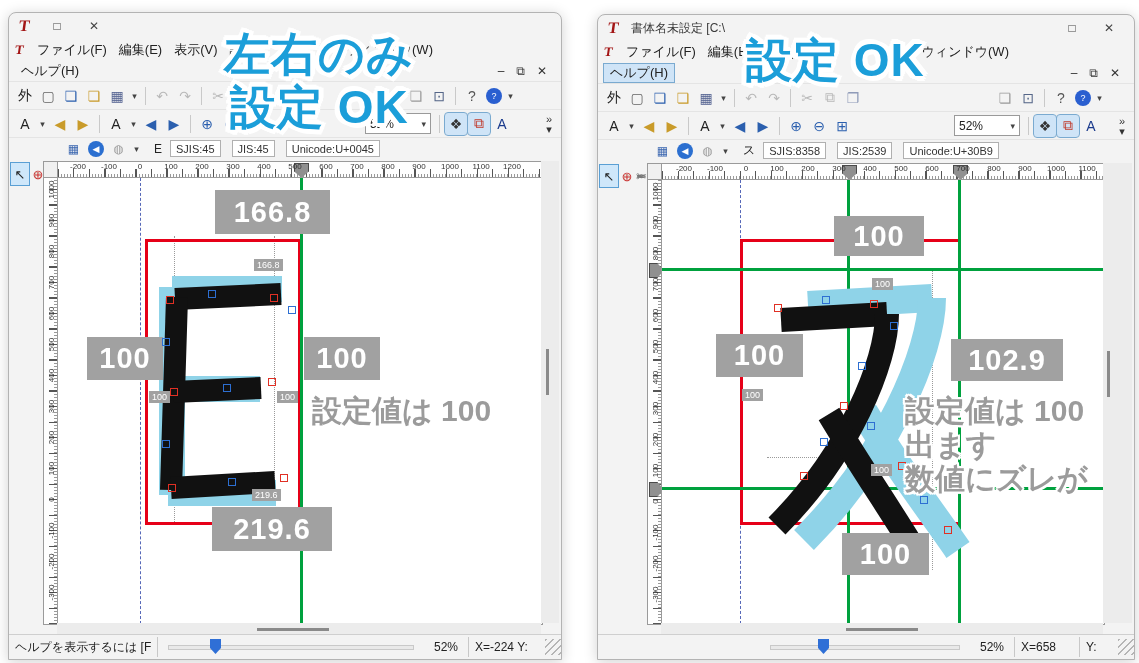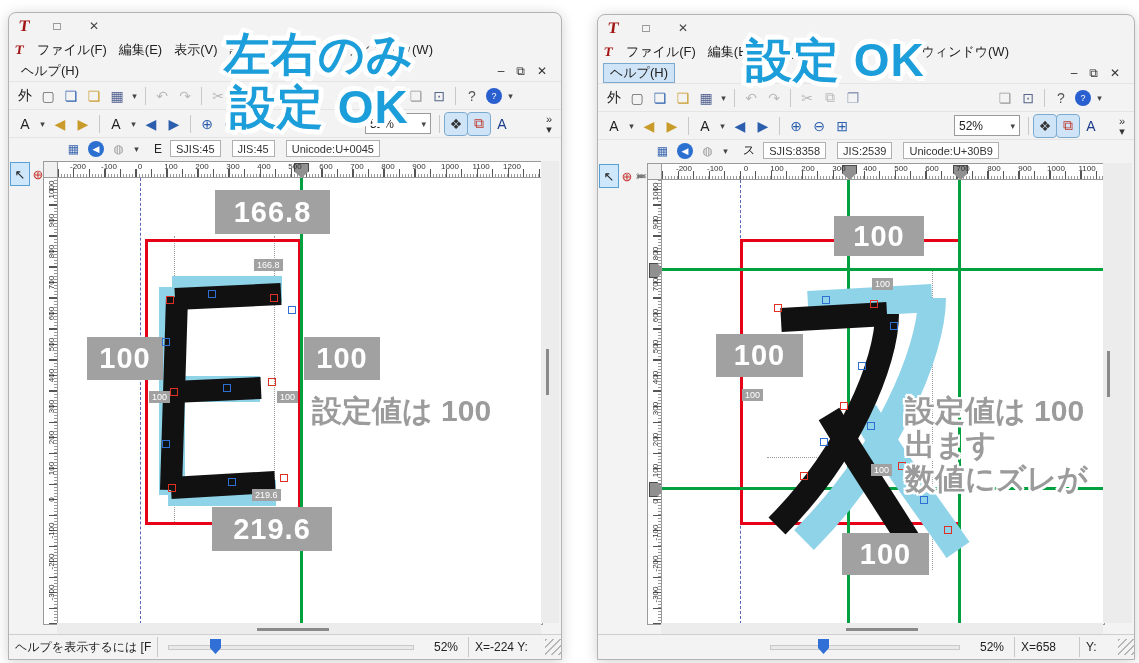--- a/index.html
+++ b/index.html
@@ -287,20 +287,21 @@
     </div>
     <div class="sb-zoom">52%</div>
     <div class="sb-cell" style="width:62px;">X=-224 Y:</div>
     <div class="grip"></div>
   </div>
 </div>
 
 <div class="window" style="left:597px;top:14px;width:536px;height:644px;">
   <div class="titlebar">
     <span class="app-icon">T</span>
+    <span class="title-text">書体名未設定 [C:\</span>
     <span class="cap-btn">□</span>
     <span class="cap-btn">✕</span>
   </div>
   <div class="menubar">
     <span class="app-icon" style="font-size:13px;">T</span>
     <span class="menu-item">ファイル(F)</span>
     <span class="menu-item">編集(E)</span>
     <span class="menu-item">表示(V)</span>
     <span class="menu-item">設</span>
     <span class="menu-gap"></span>
@@ -453,20 +454,21 @@
       </g>
     </svg>
     <div style="display:contents"></div>
 
     <div class="glabel-sm" style="left:210px;top:98px;">100</div>
     <div class="glabel-sm" style="left:209px;top:284px;">100</div>
     <div class="glabel-sm" style="left:80px;top:209px;">100</div>
 
     <div class="glabel" style="left:172px;top:36px;width:90px;height:40px;">100</div>
     <div class="glabel" style="left:54px;top:154px;width:87px;height:43px;">100</div>
+    <div class="glabel" style="left:289px;top:159px;width:112px;height:42px;">102.9</div>
     <div class="glabel" style="left:180px;top:353px;width:87px;height:42px;">100</div>
   <div class="cpoint r" style="left: 112px; top: 124px;"></div><div class="cpoint b" style="left: 160px; top: 116px;"></div><div class="cpoint r" style="left: 208px; top: 120px;"></div><div class="cpoint b" style="left: 228px; top: 142px;"></div><div class="cpoint b" style="left: 196px; top: 182px;"></div><div class="cpoint r" style="left: 178px; top: 222px;"></div><div class="cpoint b" style="left: 158px; top: 258px;"></div><div class="cpoint r" style="left: 138px; top: 292px;"></div><div class="cpoint b" style="left: 205px; top: 242px;"></div><div class="cpoint r" style="left: 236px; top: 282px;"></div><div class="cpoint b" style="left: 258px; top: 316px;"></div><div class="cpoint r" style="left: 282px; top: 346px;"></div></div>
 
   <div class="scroll-strip-v" style="left:505px;top:148px;width:29px;height:460px;">
     <div class="thumb-v" style="left:4px;top:188px;height:46px;"></div>
   </div>
   <div class="scroll-strip-h" style="left:63px;top:608px;width:442px;height:12px;">
     <div class="thumb-h" style="left:185px;top:5px;width:72px;"></div>
   </div>
 

